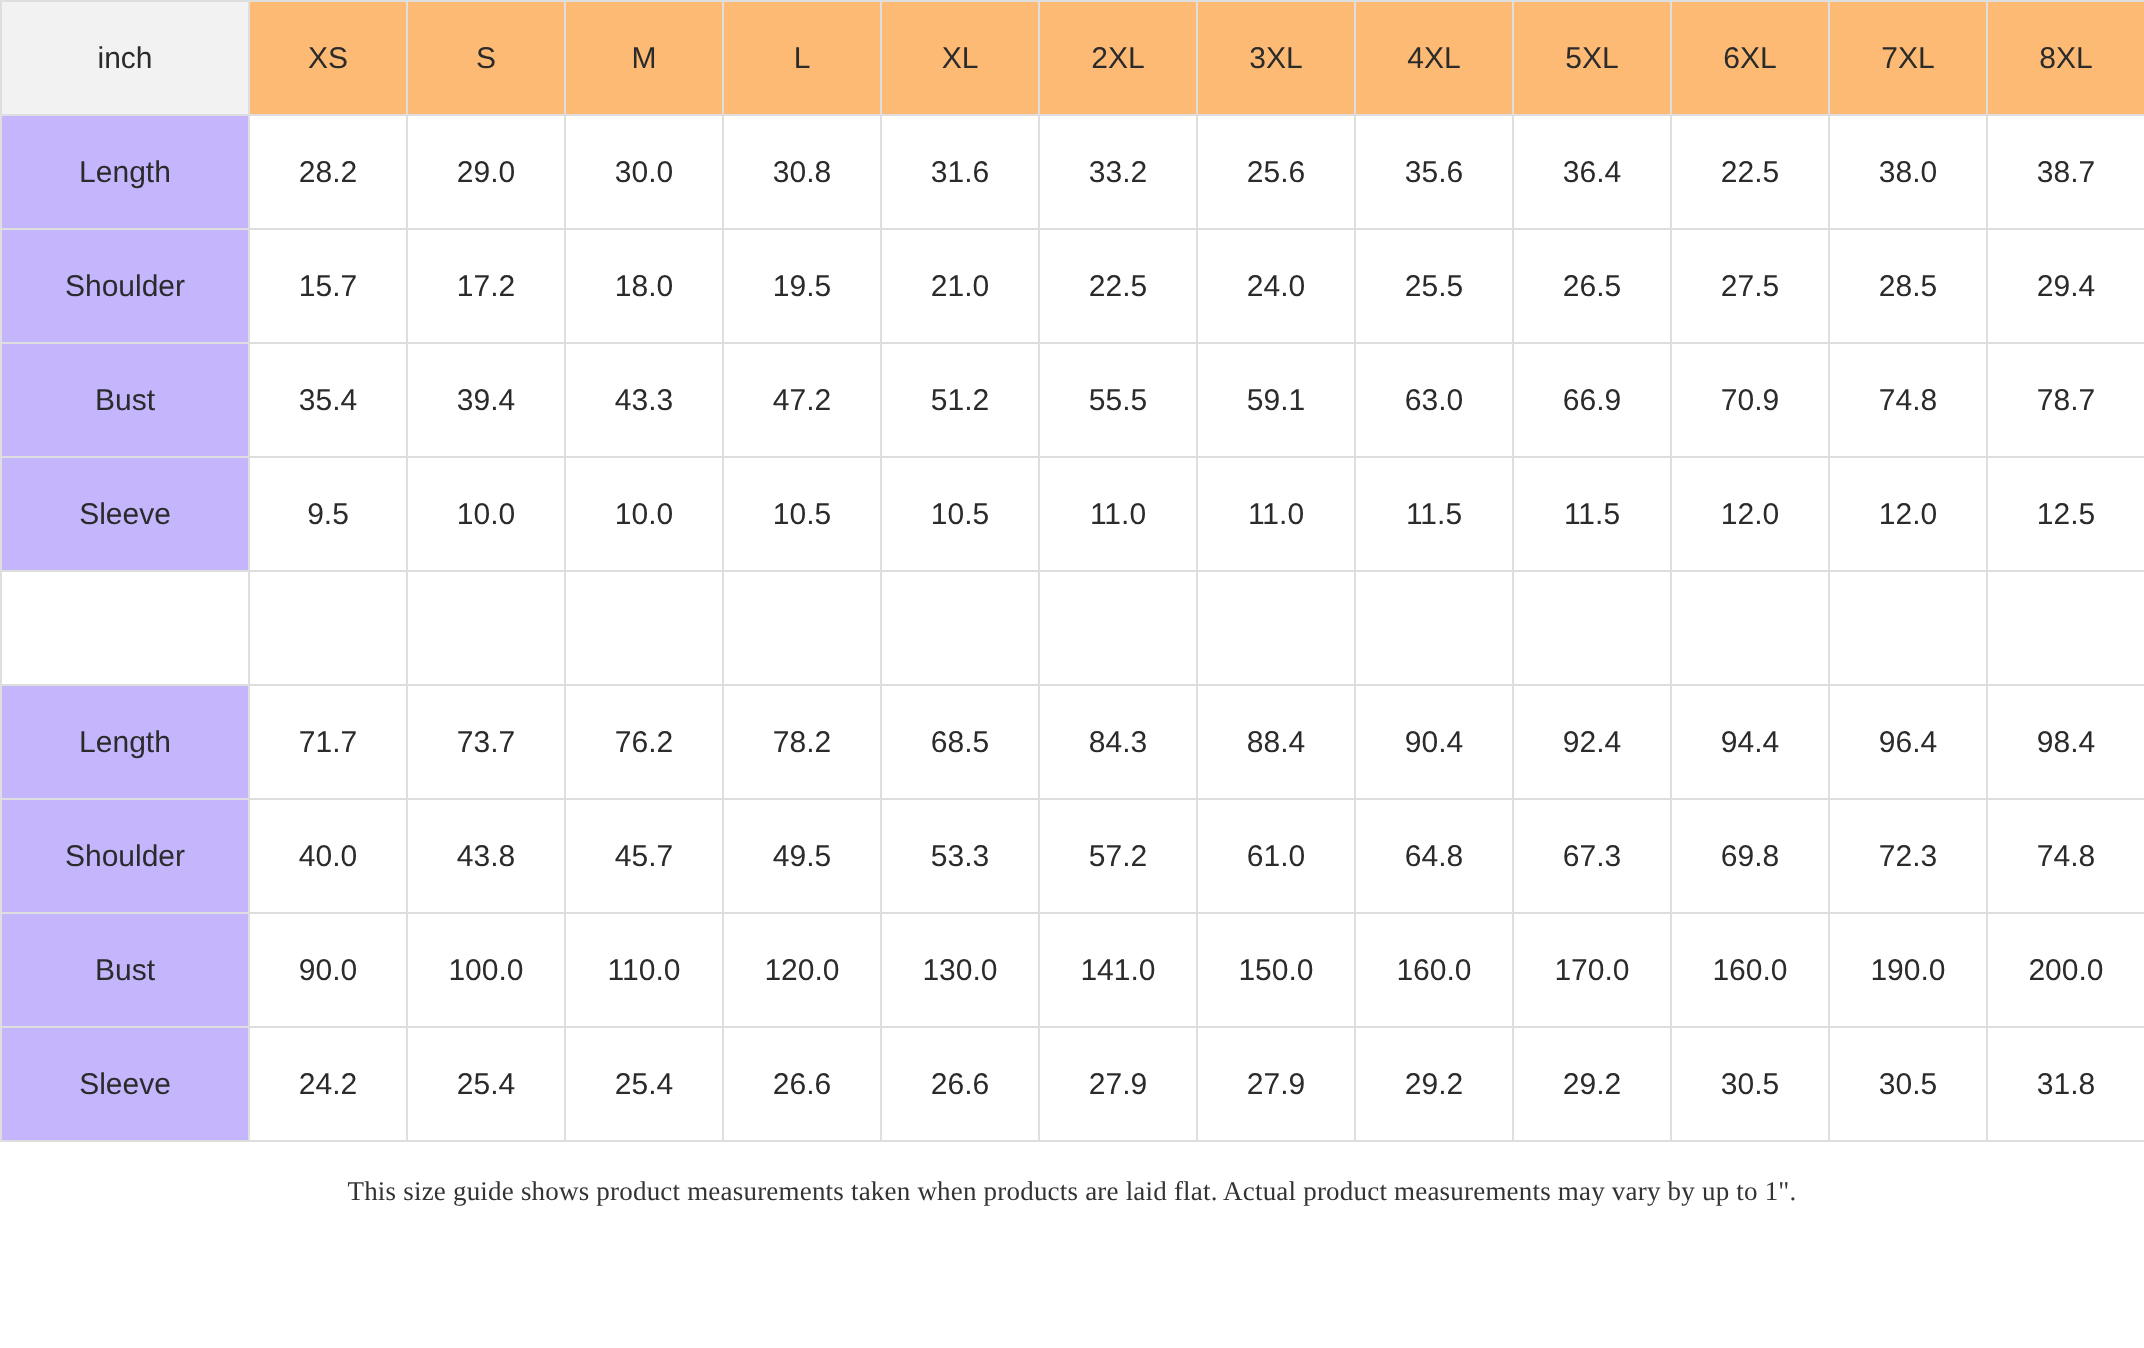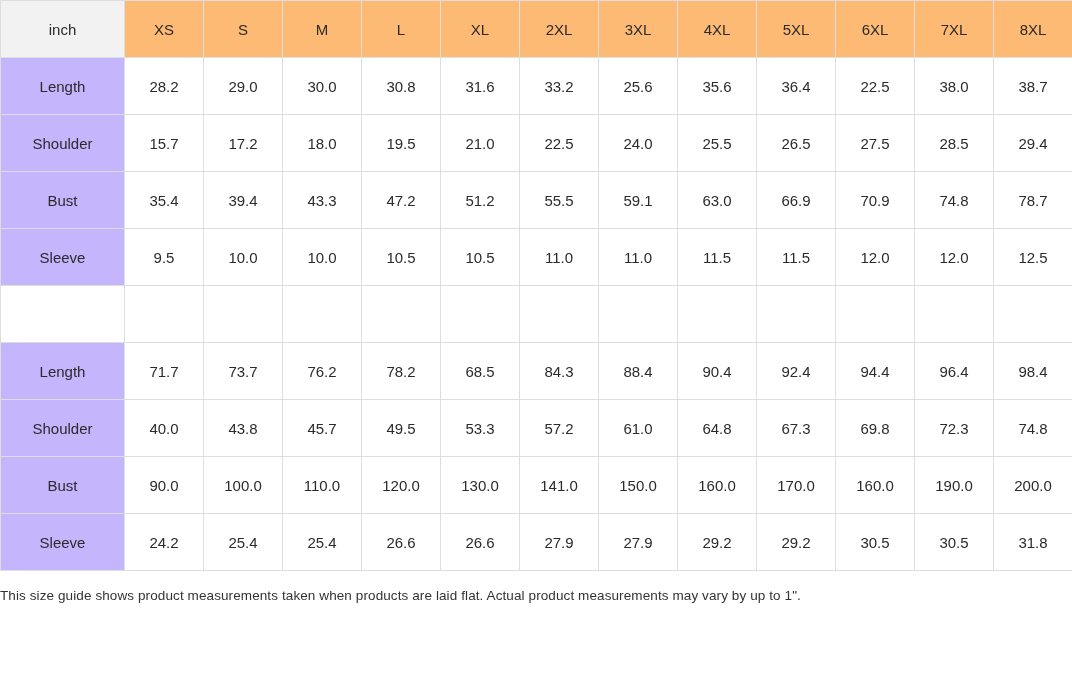--- a/index.html
+++ b/index.html
@@ -66,22 +66,22 @@
     border-right: 1px solid #dedede;
     border-top: 1px solid #dedede;
     border-bottom: 1px solid #dedede;
   }
   tr.spacer-row td.spacer-blank {
     border-top: none;
     border-bottom: none;
   }
   .footnote {
     width: 1072px;
-    text-align: left;
-    font-family: Liberation Sans, sans-serif;
+    text-align: center;
+    font-family: Liberation Serif, serif;
     font-size: 13.5px;
     color: #333333;
     padding-top: 17px;
     letter-spacing: 0.1px;
   }
 </style>
 </head>
 <body>
 
 <div class="size-guide">

